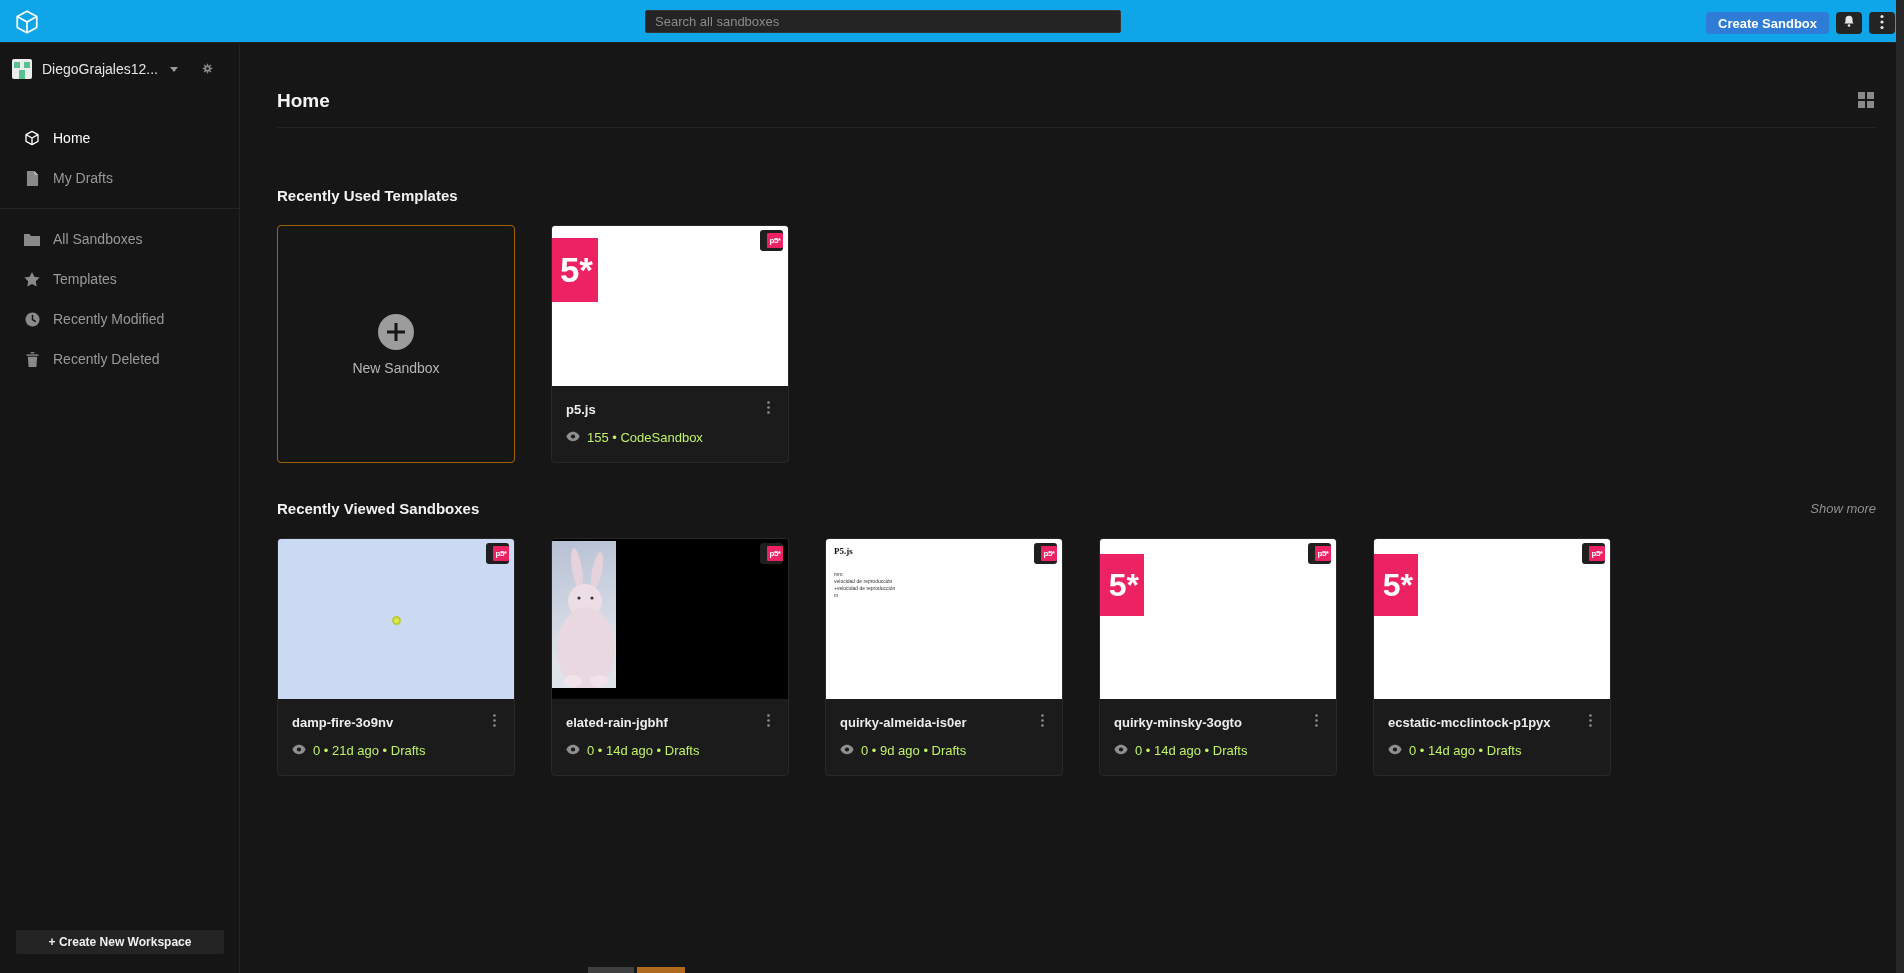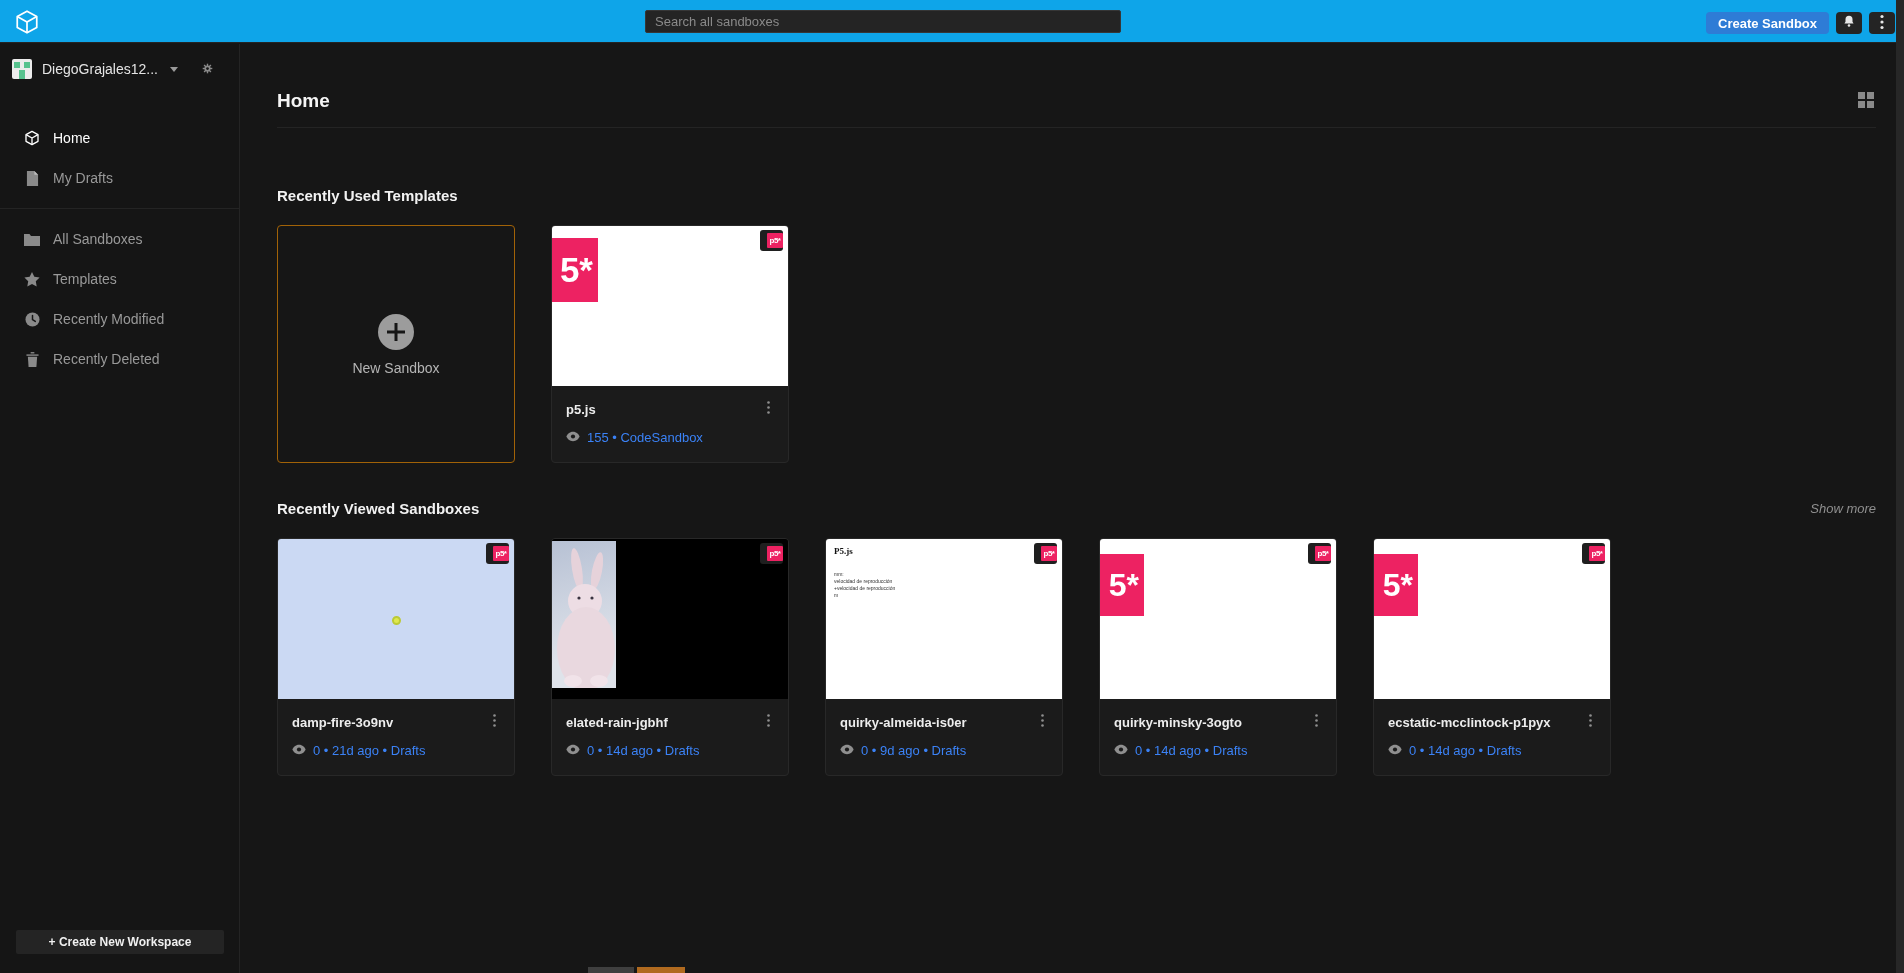--- a/index.html
+++ b/index.html
@@ -95,21 +95,21 @@
   .card {
     width:238px; height:238px; background:#1b1b1b; border:1px solid #282828;
     border-radius:4px; overflow:hidden; position:relative; cursor:pointer;
   }
   .card-thumb { height:160px; position:relative; overflow:hidden; background:#000; }
   .card-footer { height:78px; padding:13px 14px 0 14px; }
   .card-title-row { display:flex; align-items:center; justify-content:space-between; }
   .card-title { font-size:13px; font-weight:bold; color:#ededed; }
   .card-kebab { background:none; border:none; cursor:pointer; padding:2px 4px; }
   .card-meta { margin-top:11px; display:flex; align-items:center; gap:7px;
-    color:#3b82f6; font-size:13px; }
+    color:#bef264; font-size:13px; }
 
   .new-sandbox-card {
     width:238px; height:238px; background:transparent; border:1px solid #a16207;
     border-radius:4px; display:flex; flex-direction:column; align-items:center;
     justify-content:center; gap:5px; cursor:pointer;
   }
   .new-sandbox-label { font-size:14px; color:#b5b5b5; }
 
   
   .p5-badge {

